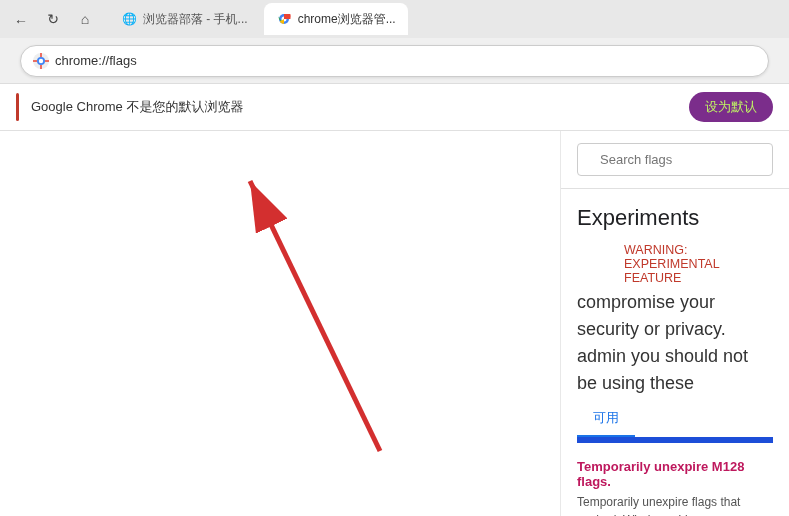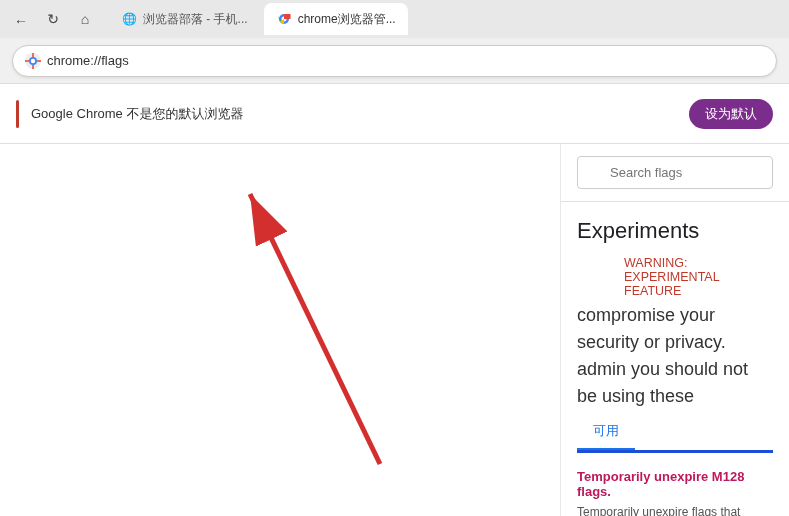--- a/index.html
+++ b/index.html
@@ -76,21 +76,21 @@
       background: transparent;
       color: #555;
     }
 
     
     .address-bar-row {
       display: flex;
       align-items: center;
       background: #f0f0f0;
       height: 46px;
-      padding: 0 12px;
+      padding: 0 20px;
       gap: 8px;
       border-bottom: 1px solid #ddd;
     }
 
     .address-bar {
       flex: 1;
       background: #fff;
       border: 1px solid #ccc;
       border-radius: 20px;
       height: 32px;
@@ -109,40 +109,40 @@
     }
 
     
     .notification-bar {
       background: #fff;
       padding: 8px 16px;
       display: flex;
       align-items: center;
       gap: 12px;
       border-bottom: 1px solid #e0e0e0;
-      height: 60px;
+      height: 47px;
     }
 
     .notification-indicator {
       width: 3px;
       height: 28px;
       background: #c0392b;
       border-radius: 2px;
       flex-shrink: 0;
     }
 
     .notification-text {
       font-size: 13px;
       color: #333;
       flex: 1;
     }
 
     .set-default-btn {
       background: #7b2d8b;
-      color: #ffffff;
+      color: #bef264;
       border: none;
       border-radius: 20px;
       padding: 6px 16px;
       font-size: 13px;
       cursor: pointer;
       white-space: nowrap;
     }
 
     
     .main-content {
@@ -173,21 +173,21 @@
 
     .search-flags-bar {
       padding: 12px 16px;
       border-bottom: 1px solid #e0e0e0;
     }
 
     .search-flags-input {
       width: 100%;
       border: 1px solid #ccc;
       border-radius: 4px;
-      padding: 8px 12px 8px 32px;
+      padding: 8px 12px 8px 22px;
       font-size: 13px;
       color: #999;
       background: #fff;
       outline: none;
       position: relative;
     }
 
     .search-wrapper {
       position: relative;
     }
@@ -232,21 +232,21 @@
 
     .interested-text {
       font-size: 12.5px;
       color: #555;
       margin-top: 8px;
       margin-bottom: 16px;
     }
 
     .tabs-row {
       display: flex;
-      border-bottom: 3px solid #1d4ed8;
+      border-bottom: 6px solid #1d4ed8;
       margin-bottom: 0;
     }
 
     .flag-tab {
       padding: 8px 16px;
       font-size: 13px;
       cursor: pointer;
       color: #1a73e8;
       border-bottom: 2px solid #1a73e8;
       font-weight: 500;

